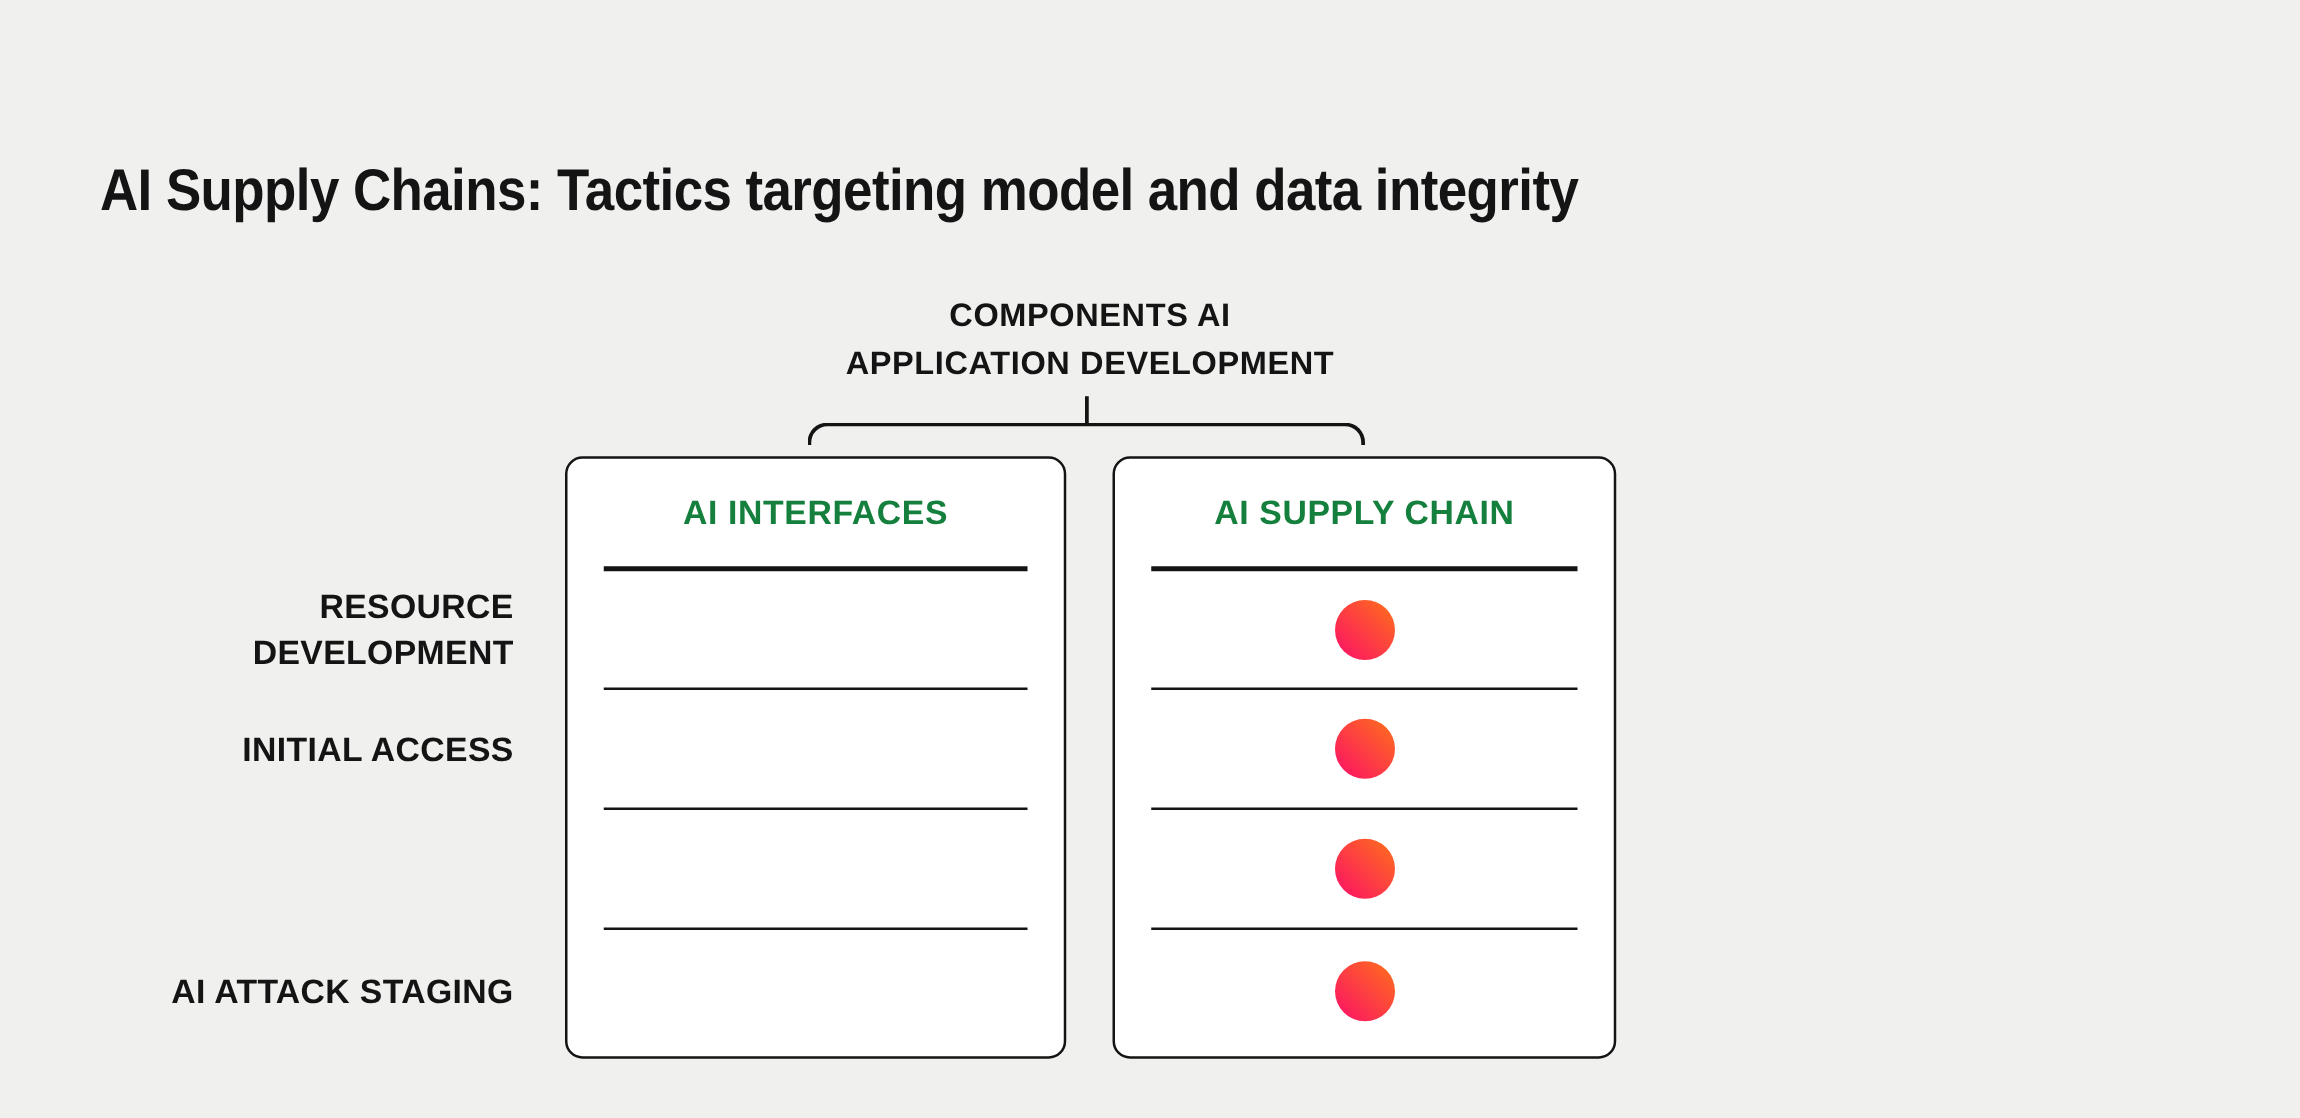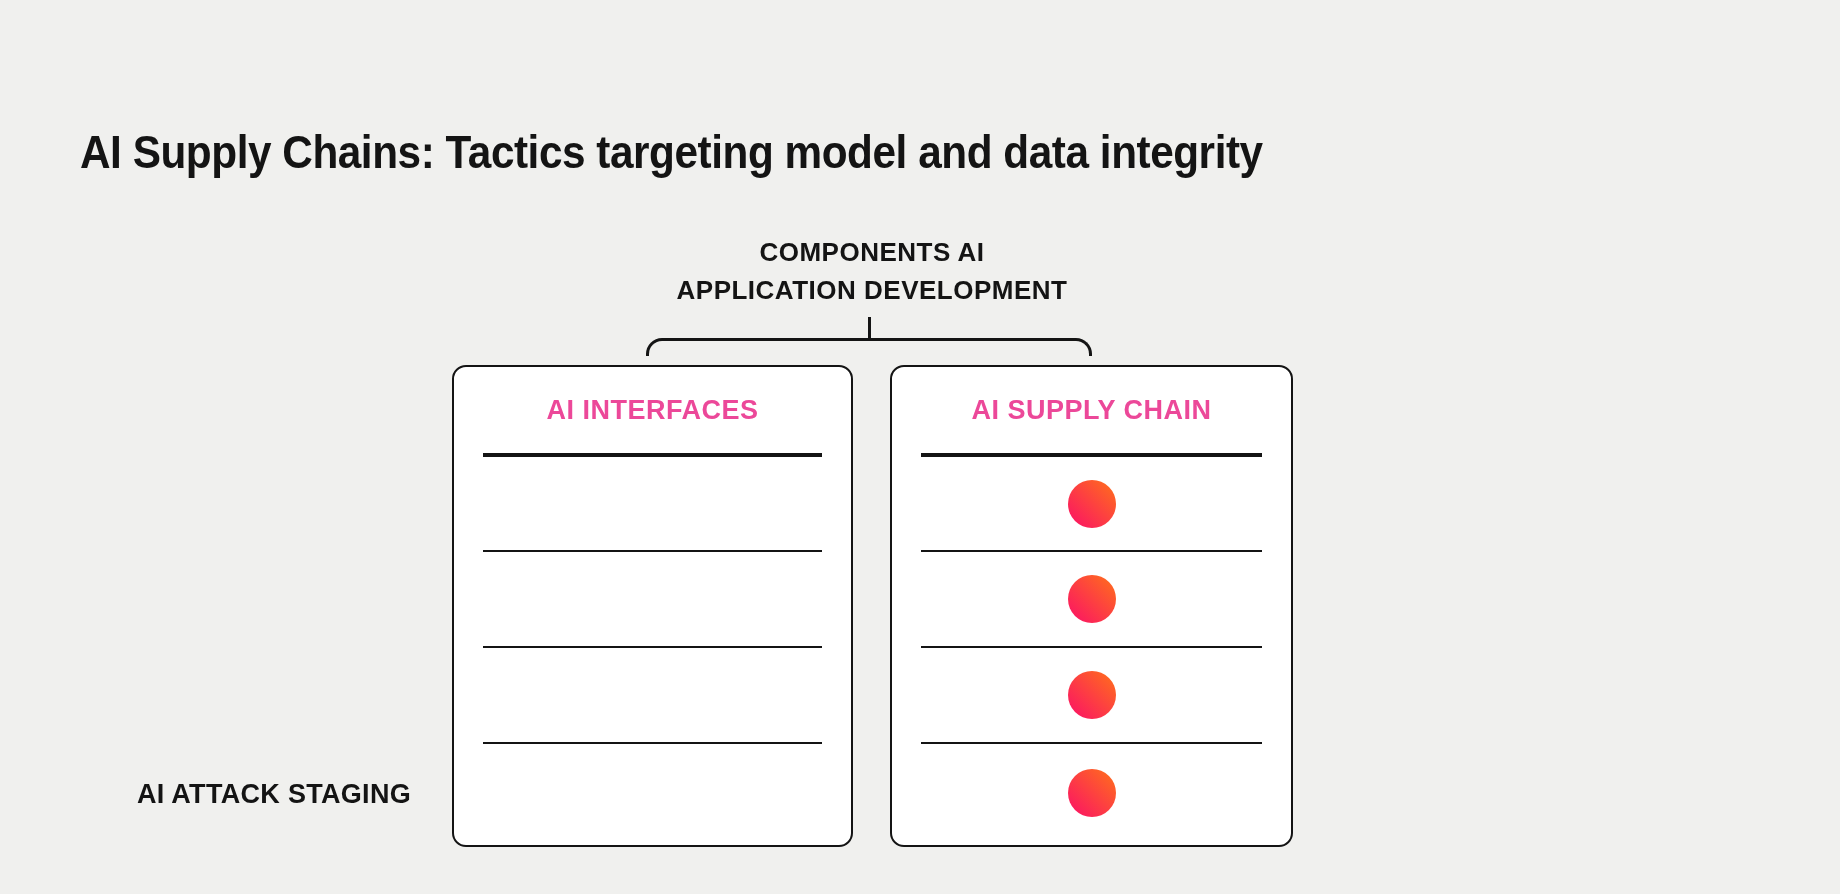--- a/index.html
+++ b/index.html
@@ -103,21 +103,21 @@
 
   .card-title {
     height: 86px;
     display: flex;
     align-items: center;
     justify-content: center;
     font-size: 27px;
     font-weight: 800;
     letter-spacing: 0.5px;
     white-space: nowrap;
-    color: #ec4899;
+    color: #15803d;
   }
   .cell {
     margin: 0 29px;
     display: flex;
     align-items: center;
     justify-content: center;
   }
   .cell.first { border-top: 4px solid #141414; height: 97px; }
   .cell.mid   { border-top: 2px solid #141414; height: 96px; }
   .cell.last  { border-top: 2px solid #141414; height: 100px; }
@@ -137,20 +137,23 @@
   <h1 class="main-title">AI Supply Chains: Tactics targeting model and data integrity</h1>
 
   <div class="group-heading">
     <div>COMPONENTS AI</div>
     <div>APPLICATION DEVELOPMENT</div>
   </div>
 
   <div class="bracket-stub"></div>
   <div class="bracket"></div>
 
+  <div class="row-label r0">RESOURCE
+DEVELOPMENT</div>
+  <div class="row-label r1">INITIAL ACCESS</div>
   <div class="row-label r3">AI ATTACK STAGING</div>
 
   <div class="card c0">
     <div class="card-title">AI INTERFACES</div>
     <div class="cell first"></div>
     <div class="cell mid"></div>
     <div class="cell mid"></div>
     <div class="cell last"></div>
   </div>
 

